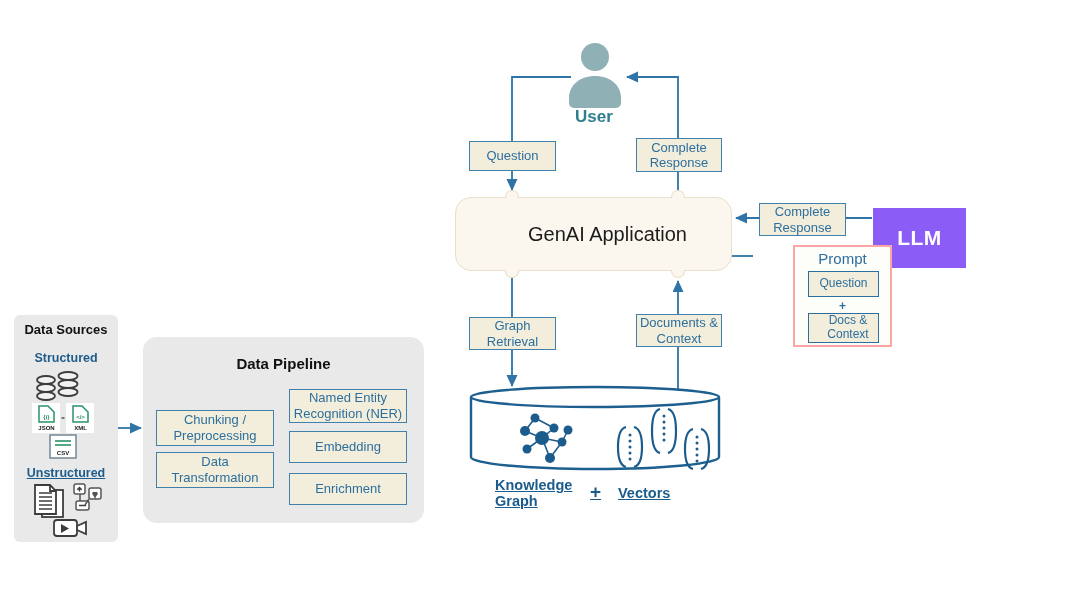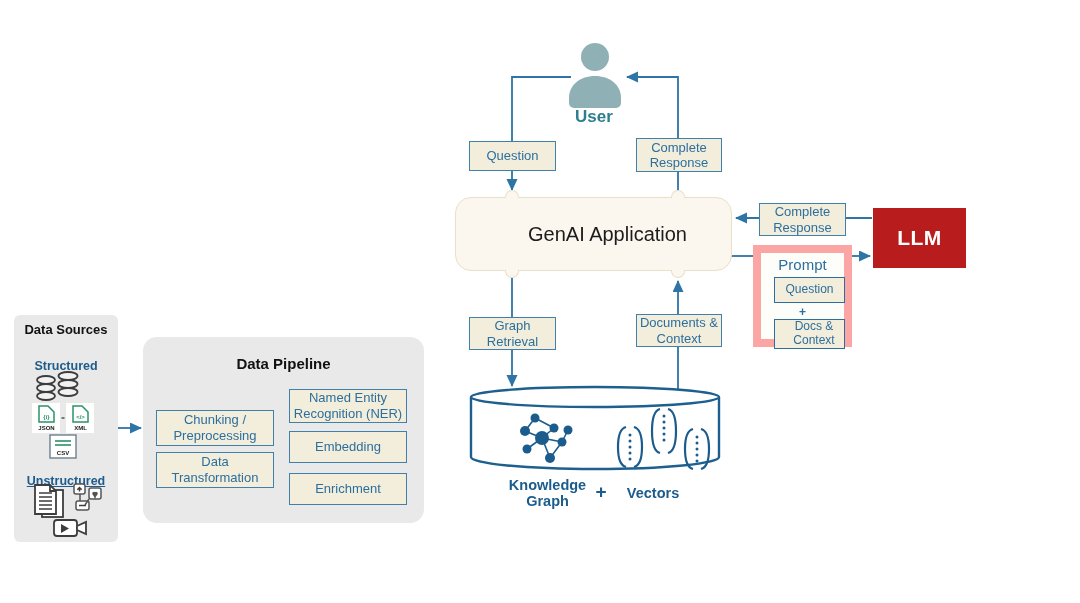--- a/index.html
+++ b/index.html
@@ -9,37 +9,37 @@
   svg.overlay{position:absolute;left:0;top:0;z-index:0;}
   .flow-box{position:absolute;z-index:3;background:#f3eedb;border:1.6px solid #4080ab;
             color:#2c6f9e;font-size:13px;line-height:1.18;display:flex;align-items:center;
             justify-content:center;text-align:center;white-space:pre-line;}
   .genai{position:absolute;z-index:3;background:#fbf7ef;border:1.6px solid #eadfc9;
          border-radius:16px;display:flex;align-items:center;justify-content:center;
          color:#1c1c1c;font-size:20px;padding-left:28px;}
   .nub{position:absolute;z-index:4;width:14px;height:8px;background:#fbf7ef;}
   .nub.top{border:1.6px solid #eadfc9;border-bottom:none;border-radius:7px 7px 0 0;}
   .nub.bot{border:1.6px solid #eadfc9;border-top:none;border-radius:0 0 7px 7px;}
-  .llm{position:absolute;z-index:3;background:#b91c1c;color:#ffffff;font-weight:bold;
+  .llm{position:absolute;z-index:3;background:#8b5cf6;color:#ffffff;font-weight:bold;
        font-size:21px;display:flex;align-items:center;justify-content:center;letter-spacing:.5px;}
-  .prompt{position:absolute;z-index:3;background:#fdfdfa;border:8px solid #fca5a5;}
+  .prompt{position:absolute;z-index:3;background:#fdfdfa;border:2px solid #fca5a5;margin-left:40px;}
   .prompt-title{text-align:center;color:#2c6f9e;font-size:15px;margin-top:3px;}
   .prompt .inner{position:absolute;background:#f3eedb;border:1.4px solid #2c6f9e;color:#2c6f9e;
         font-size:12px;line-height:1.15;display:flex;align-items:center;justify-content:center;
         text-align:center;white-space:pre-line;}
   .plus-small{position:absolute;width:100%;text-align:center;color:#2c6f9e;
         font-weight:bold;font-size:12px;}
   .user-label{position:absolute;z-index:3;color:#2d7f8e;font-weight:bold;font-size:17px;
         text-align:center;}
   .store-label{position:absolute;z-index:3;color:#1b5c8d;font-weight:bold;font-size:14.5px;
-        text-align:center;white-space:pre-line;line-height:1.12;}
+        white-space:pre-line;line-height:1.12;text-decoration:underline;}
   .panel{position:absolute;z-index:2;background:#e9e9e9;}
   .panel-title{text-align:center;font-weight:bold;color:#111;}
   .src-sub{position:absolute;width:100%;text-align:center;font-weight:bold;font-size:12.5px;
-        color:#1d5c8c;margin-top:8px;}
+        color:#1d5c8c;}
   .pipe-box{position:absolute;background:#f3eedb;border:1.6px solid #4080ab;color:#2c6f9e;
         font-size:13px;line-height:1.2;display:flex;align-items:center;justify-content:center;
         text-align:center;white-space:pre-line;}
   .abs{position:absolute;}
 </style>
 </head>
 <body>
 
 <div class="stage">
 

